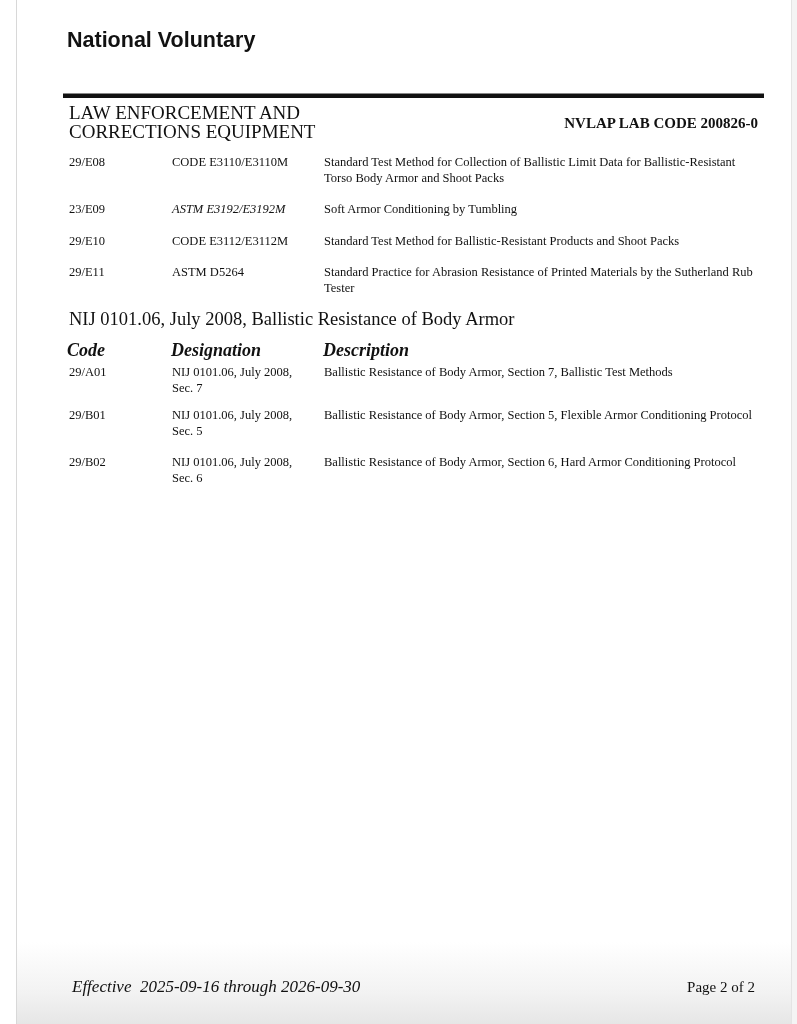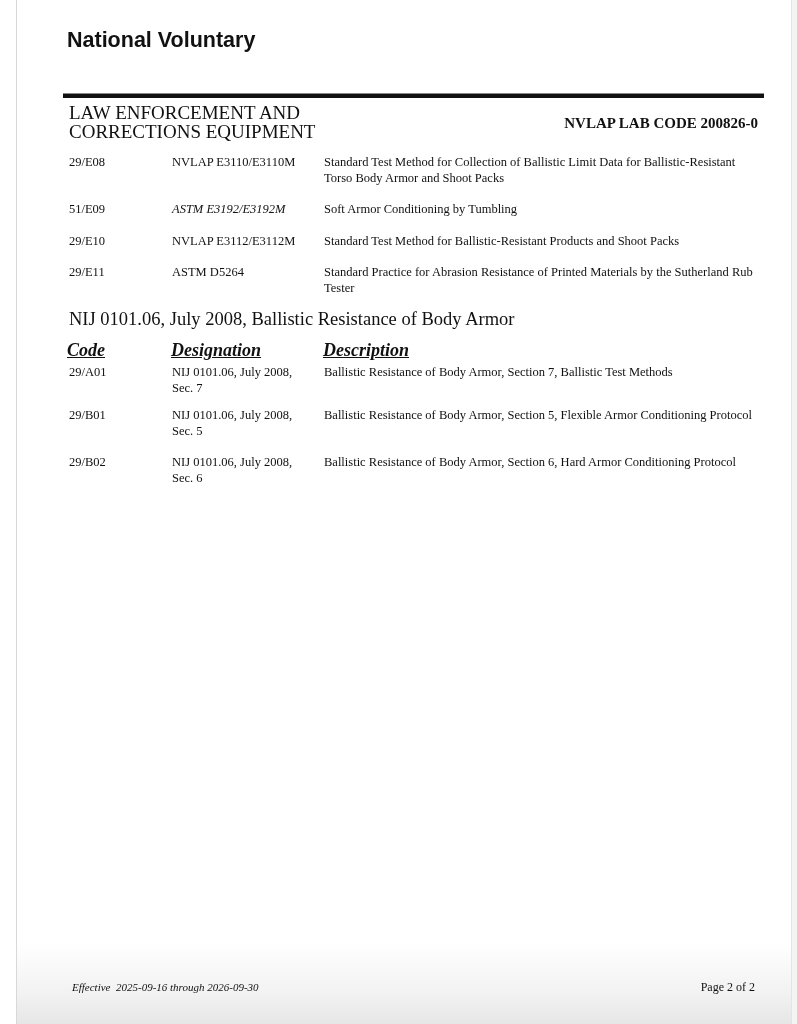--- a/index.html
+++ b/index.html
@@ -40,59 +40,59 @@
     .row { position: absolute; left: 52px; width: 700px; font-size: 12.5px; line-height: 16px; }
     .row .code { position: absolute; left: 0; top: 0; }
     .row .desig { position: absolute; left: 103px; top: 0; width: 140px; }
     .row .desc { position: absolute; left: 255px; top: 0; width: 440px; }
     .std-title {
       position: absolute; left: 52px; top: 308px;
       font-weight: normal; font-size: 18.5px; line-height: 22px;
     }
     .col-head {
       position: absolute; top: 339px; font-weight: bold; font-style: italic;
-      text-decoration: underline; font-size: 18px; line-height: 22px;
+      font-size: 18px; line-height: 22px;
     }
     .footer-eff {
       position: absolute; left: 55px; top: 979px;
-      font-style: italic; font-size: 11px; line-height: 16px;
+      font-style: italic; font-size: 17px; line-height: 16px;
     }
     .footer-page {
       position: absolute; right: 58px; top: 979px;
-      font-size: 12px; line-height: 16px;
+      font-size: 15px; line-height: 16px;
     }
   </style>
 </head>
 <body>
 
 <div class="page">
 
   <div class="org-title">
     <div>National Voluntary</div>
   </div>
 
 
   <div class="header-rule"></div>
 
   <div class="section-title">LAW ENFORCEMENT AND CORRECTIONS EQUIPMENT</div>
   <div class="lab-code">NVLAP LAB CODE 200826-0</div>
 
   <div class="row" style="top:154px;">
     <div class="code">29/E08</div>
-    <div class="desig" style="width:160px;">NVLAP E3110/E3110M</div>
+    <div class="desig" style="width:160px;">CODE E3110/E3110M</div>
     <div class="desc">Standard Test Method for Collection of Ballistic Limit Data for Ballistic-Resistant Torso Body Armor and Shoot Packs</div>
   </div>
   <div class="row" style="top:201px;">
-    <div class="code">51/E09</div>
+    <div class="code">23/E09</div>
     <div class="desig" style="width:160px;font-style:italic;">ASTM E3192/E3192M</div>
     <div class="desc">Soft Armor Conditioning by Tumbling</div>
   </div>
   <div class="row" style="top:233px;">
     <div class="code">29/E10</div>
-    <div class="desig" style="width:160px;">NVLAP E3112/E3112M</div>
+    <div class="desig" style="width:160px;">CODE E3112/E3112M</div>
     <div class="desc">Standard Test Method for Ballistic-Resistant Products and Shoot Packs</div>
   </div>
   <div class="row" style="top:264px;">
     <div class="code">29/E11</div>
     <div class="desig" style="width:160px;">ASTM D5264</div>
     <div class="desc">Standard Practice for Abrasion Resistance of Printed Materials by the Sutherland Rub Tester</div>
   </div>
 
   <div class="std-title">NIJ 0101.06, July 2008, Ballistic Resistance of Body Armor</div>
 

